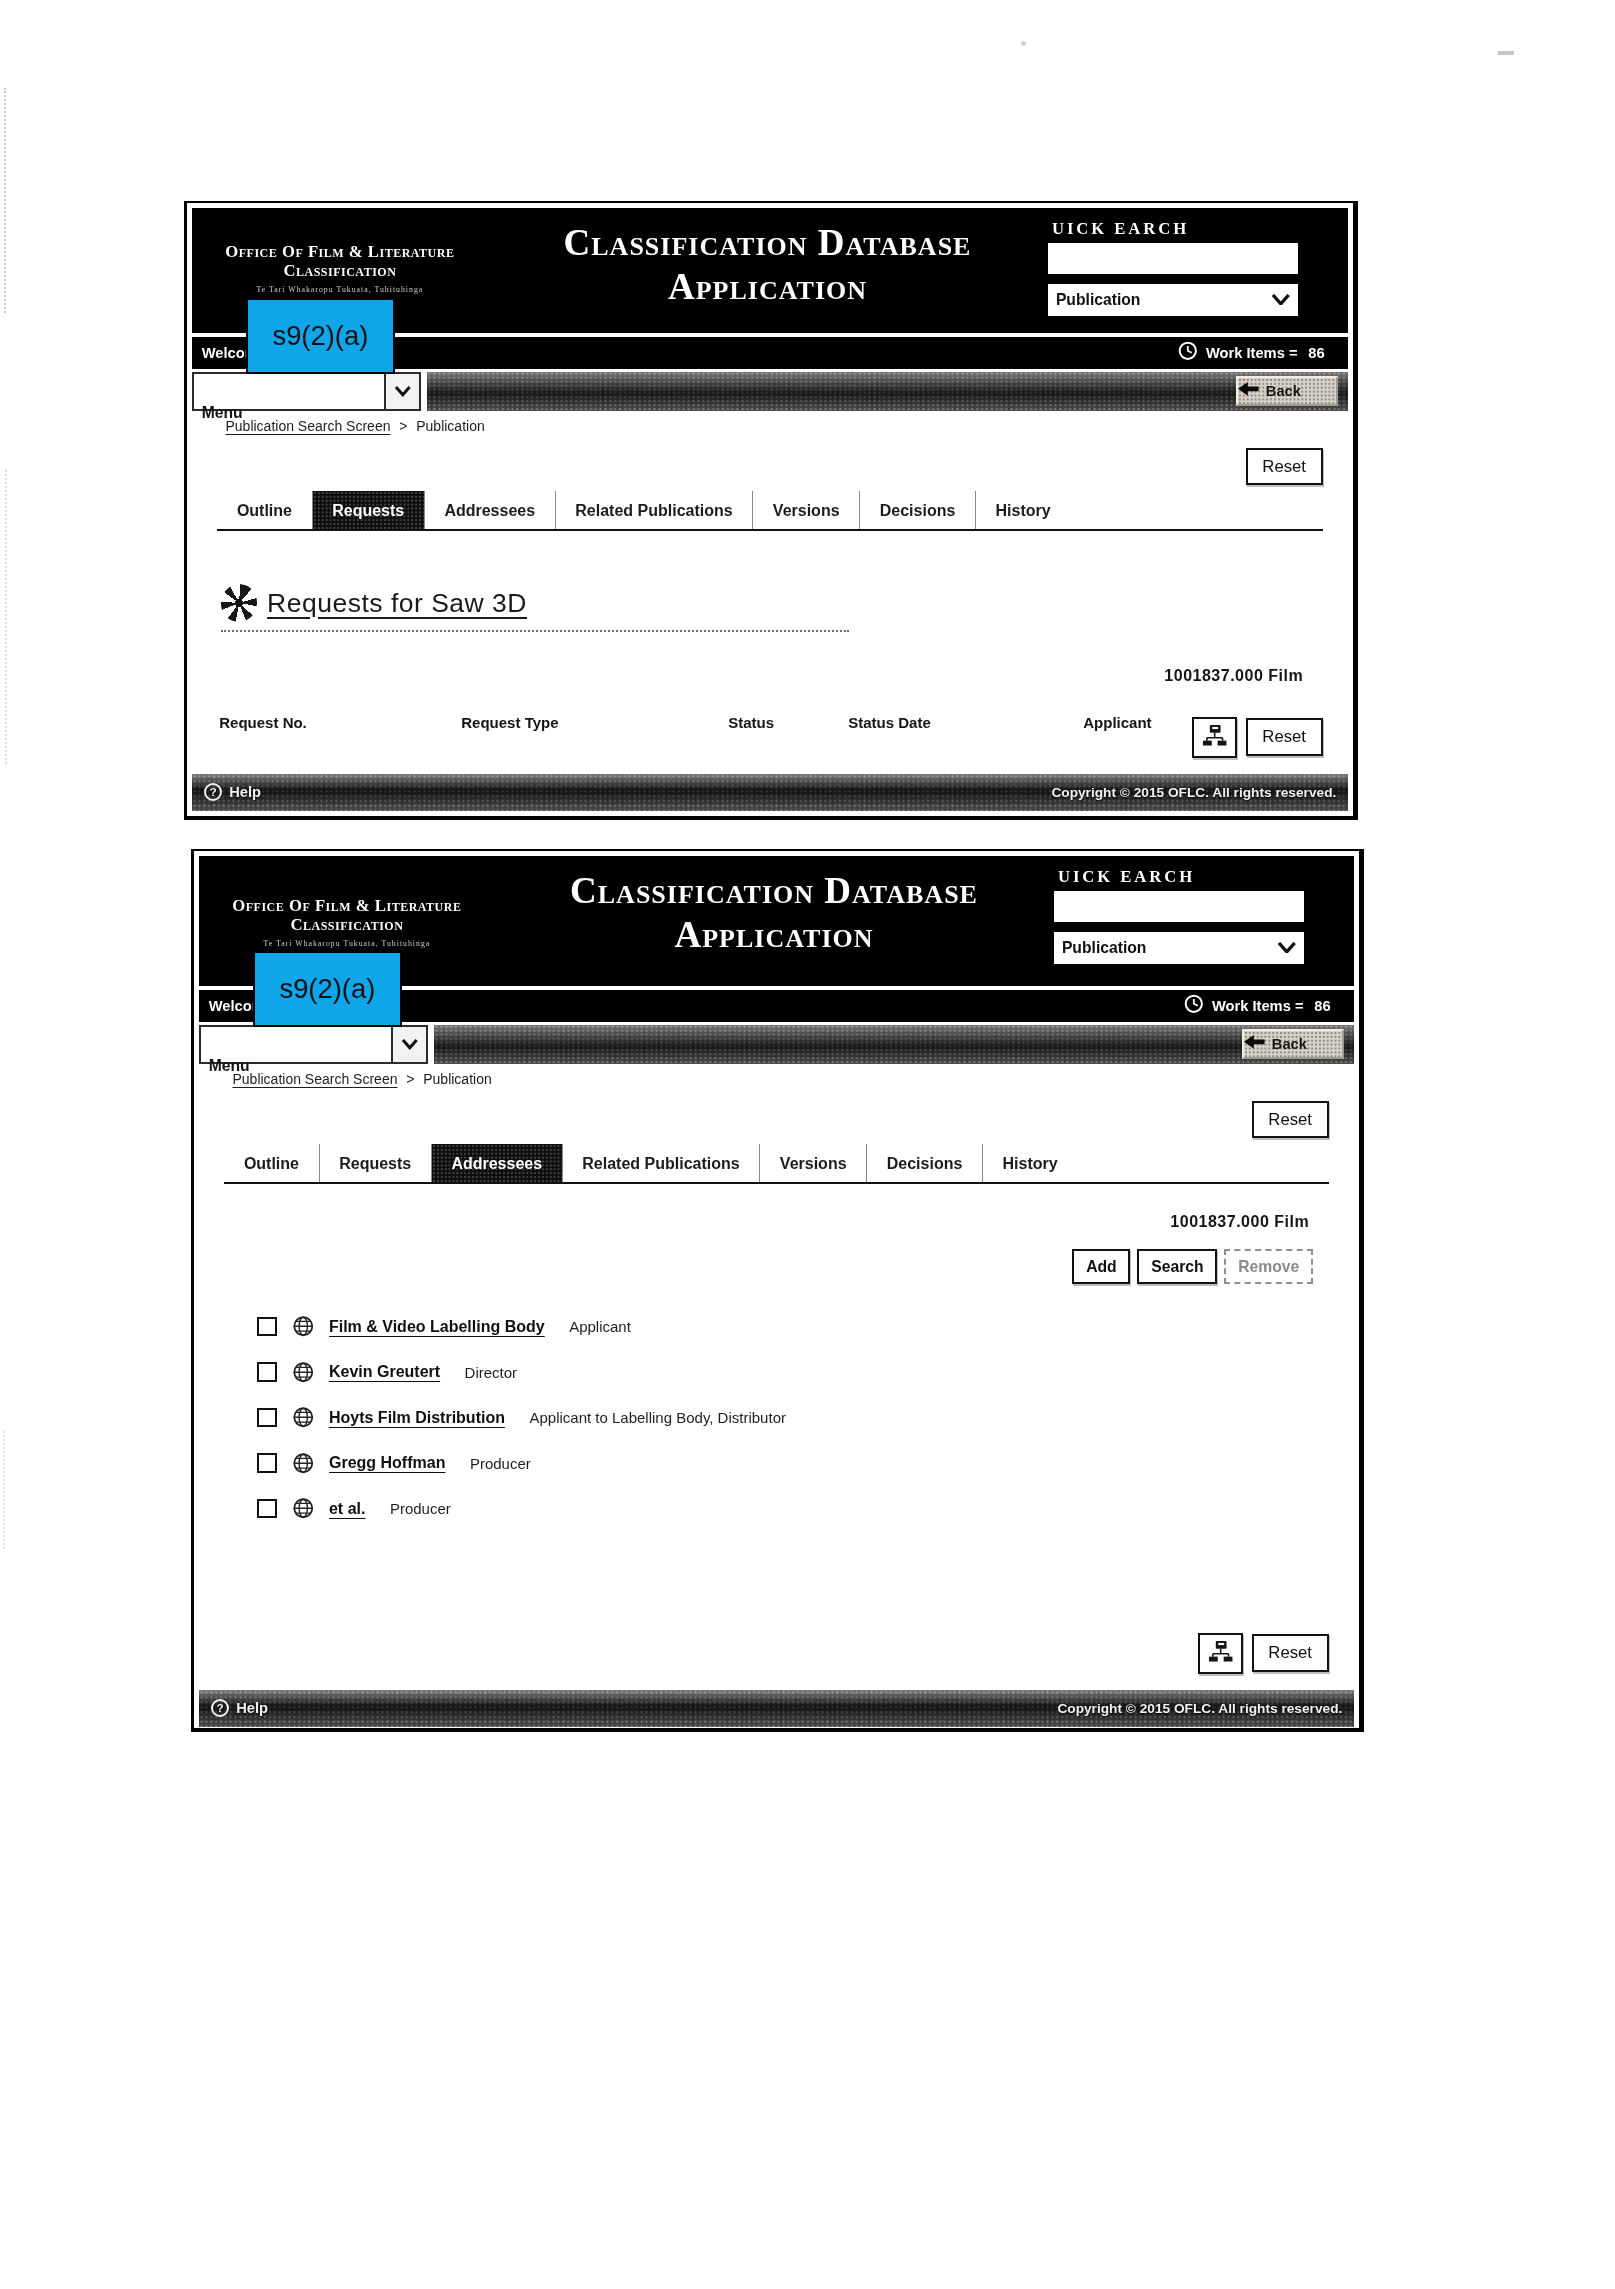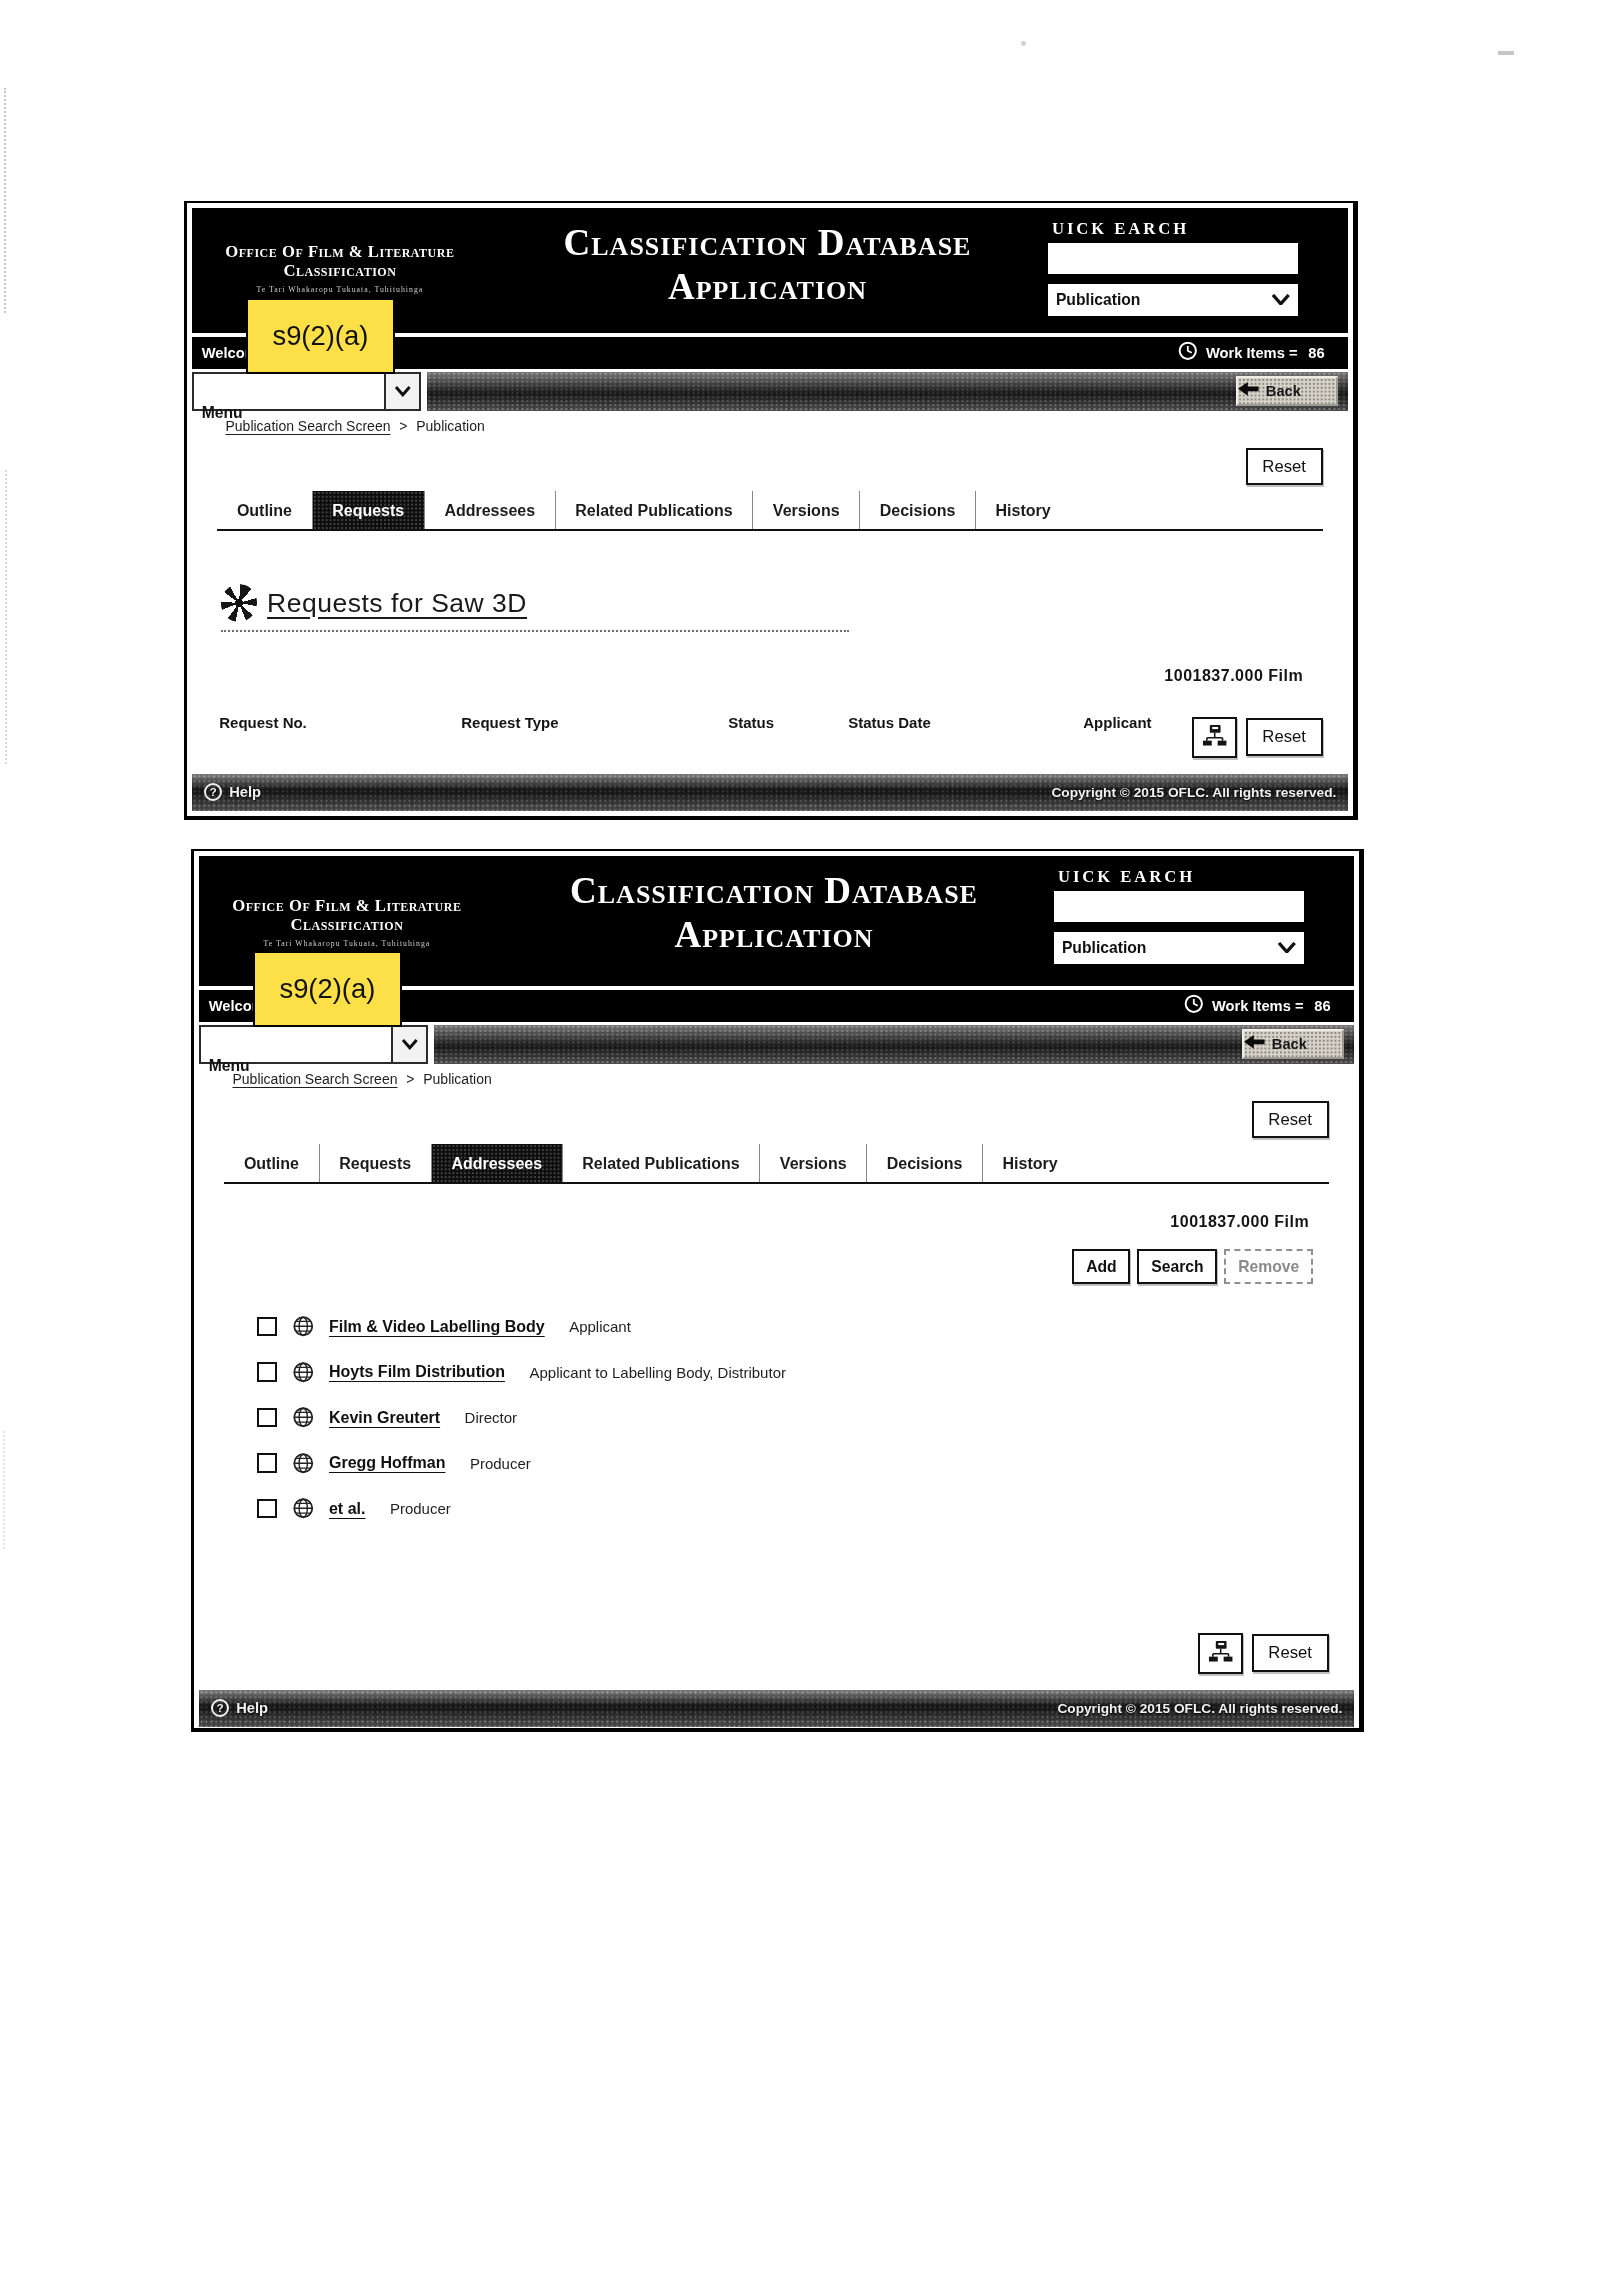--- a/index.html
+++ b/index.html
@@ -86,21 +86,21 @@
     position:relative;
     font-size:14.7px; font-weight:bold;
   }
   .work-items { margin-left:auto; display:flex; align-items:center; gap:8.8px; padding-right:13.7px; }
   .work-items .cnt { margin-left:2px; }
 
   .redaction {
     position:absolute;
     left:54px; top:-39px;
     width:149px; height:76px;
-    background:#fde047; border:2px solid #000;
+    background:#0ea5e9; border:2px solid #000;
     display:flex; align-items:center; justify-content:center;
     color:#111; font-size:27.4px; font-weight:normal;
     z-index:6;
   }
 
   .menu-bar { height:39px; margin-top:2.9px; display:flex; }
   .menu-select {
     width:229px; background:#fff; border:2px solid #2b2b2b;
     display:flex; align-items:center;
     font-size:15.7px; font-weight:bold; cursor:pointer;
@@ -492,35 +492,35 @@
 
       <div class="addr-row">
         <div class="checkbox"></div>
         <span class="globe-icon">
           <svg width="22.5" height="22.5" viewBox="0 0 23 23">
               <circle cx="11.5" cy="11.5" r="9.2" fill="none" stroke="#222" stroke-width="1.8"></circle>
               <ellipse cx="11.5" cy="11.5" rx="4.2" ry="9.2" fill="none" stroke="#222" stroke-width="1.4"></ellipse>
               <path d="M2.5 11.5 L20.5 11.5 M4 6.5 L19 6.5 M4 16.5 L19 16.5" stroke="#222" stroke-width="1.3" fill="none"></path>
             </svg>
         </span>
-        <span class="addr-name">Hoyts Film Distribution</span>
-        <span class="addr-role">Applicant to Labelling Body, Distributor</span>
+        <span class="addr-name">Kevin Greutert</span>
+        <span class="addr-role">Director</span>
       </div>
 
       <div class="addr-row">
         <div class="checkbox"></div>
         <span class="globe-icon">
           <svg width="22.5" height="22.5" viewBox="0 0 23 23">
               <circle cx="11.5" cy="11.5" r="9.2" fill="none" stroke="#222" stroke-width="1.8"></circle>
               <ellipse cx="11.5" cy="11.5" rx="4.2" ry="9.2" fill="none" stroke="#222" stroke-width="1.4"></ellipse>
               <path d="M2.5 11.5 L20.5 11.5 M4 6.5 L19 6.5 M4 16.5 L19 16.5" stroke="#222" stroke-width="1.3" fill="none"></path>
             </svg>
         </span>
-        <span class="addr-name">Kevin Greutert</span>
-        <span class="addr-role">Director</span>
+        <span class="addr-name">Hoyts Film Distribution</span>
+        <span class="addr-role">Applicant to Labelling Body, Distributor</span>
       </div>
 
       <div class="addr-row">
         <div class="checkbox"></div>
         <span class="globe-icon">
           <svg width="22.5" height="22.5" viewBox="0 0 23 23">
               <circle cx="11.5" cy="11.5" r="9.2" fill="none" stroke="#222" stroke-width="1.8"></circle>
               <ellipse cx="11.5" cy="11.5" rx="4.2" ry="9.2" fill="none" stroke="#222" stroke-width="1.4"></ellipse>
               <path d="M2.5 11.5 L20.5 11.5 M4 6.5 L19 6.5 M4 16.5 L19 16.5" stroke="#222" stroke-width="1.3" fill="none"></path>
             </svg>

